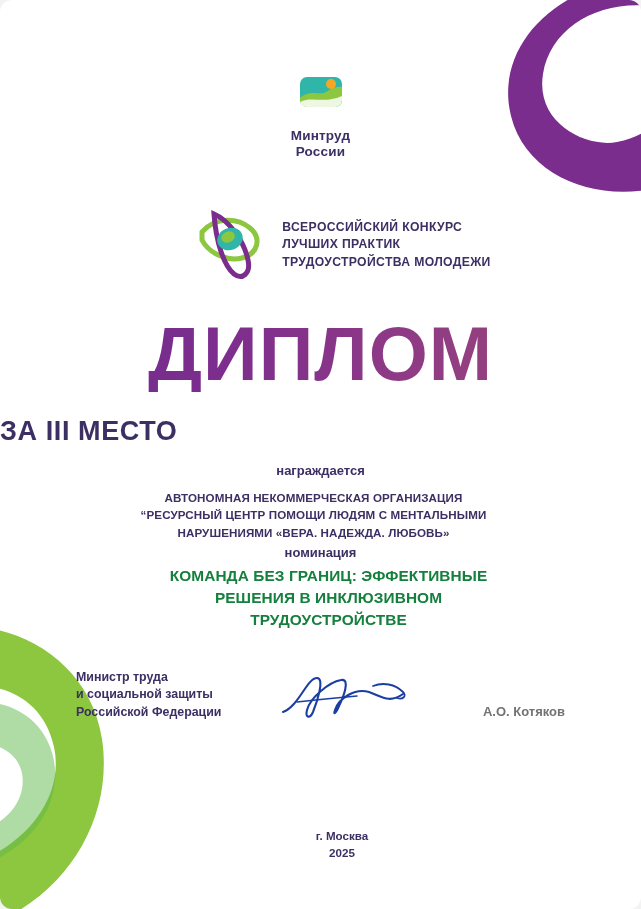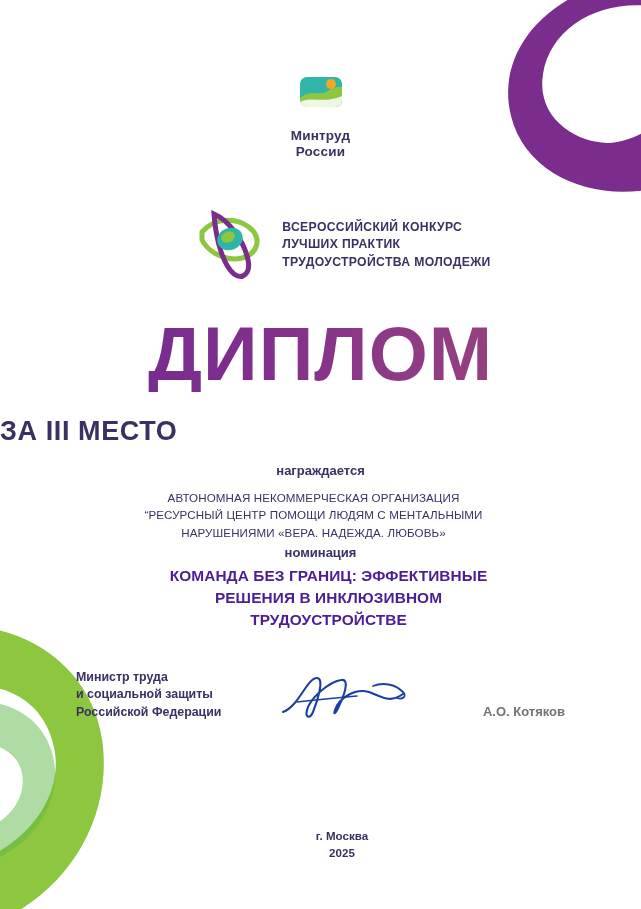--- a/index.html
+++ b/index.html
@@ -10,20 +10,21 @@
   body {
     font-family: "Liberation Sans", sans-serif;
   }
   .page {
     position: relative;
     width: 641px;
     height: 909px;
     background: #ffffff;
     overflow: hidden;
     margin: 0 auto;
+    border-radius: 12px;
   }
 
   
   .deco {
     position: absolute;
     pointer-events: none;
   }
   .deco-top-right {
     top: -10px;
     right: -20px;
@@ -123,21 +124,21 @@
     color: #3c2f63;
   }
 
   .recipient {
     position: absolute;
     top: 489px;
     left: 56px;
     right: 70px;
     text-align: center;
     font-size: 11.6px;
-    font-weight: normal;
+    font-weight: bold;
     color: #3c2f63;
     line-height: 1.5;
     letter-spacing: .1px;
   }
 
   .nomination-label {
     position: absolute;
     top: 545px;
     left: 0;
     right: 0;
@@ -147,21 +148,21 @@
     color: #3c2f63;
   }
   .nomination-value {
     position: absolute;
     top: 565px;
     left: 100px;
     right: 84px;
     text-align: center;
     font-size: 15.4px;
     font-weight: bold;
-    color: #4c1d95;
+    color: #15803d;
     line-height: 1.42;
     letter-spacing: .1px;
   }
 
   
   .signature-block {
     position: absolute;
     top: 668px;
     left: 76px;
     right: 76px;

